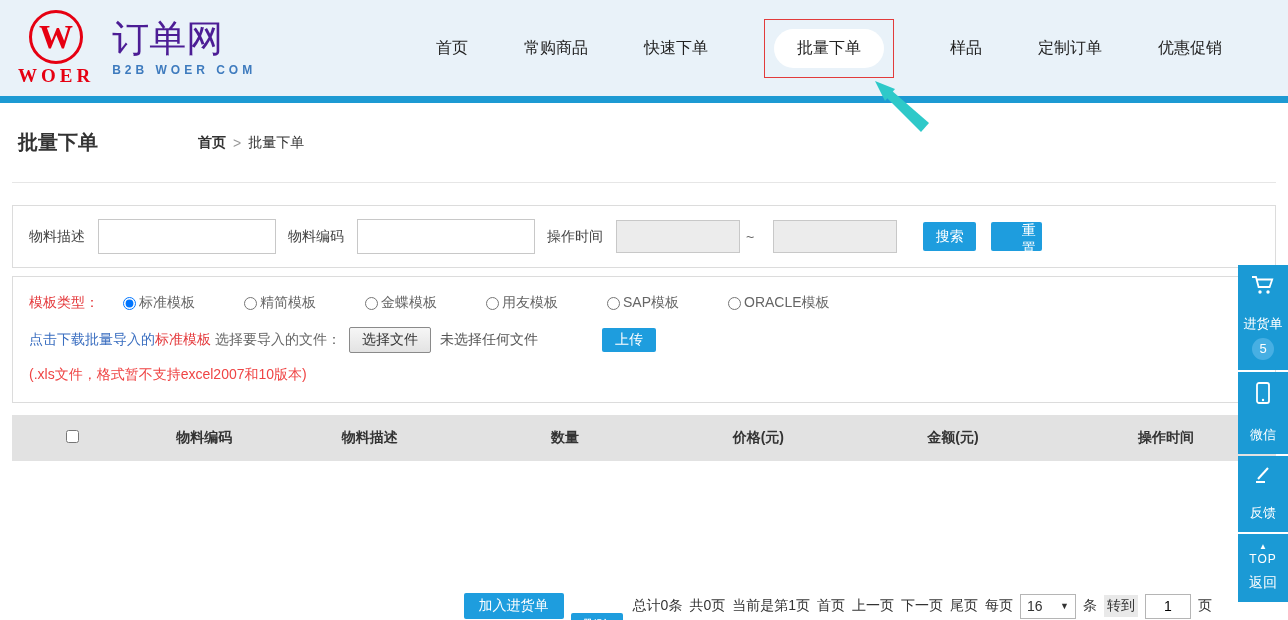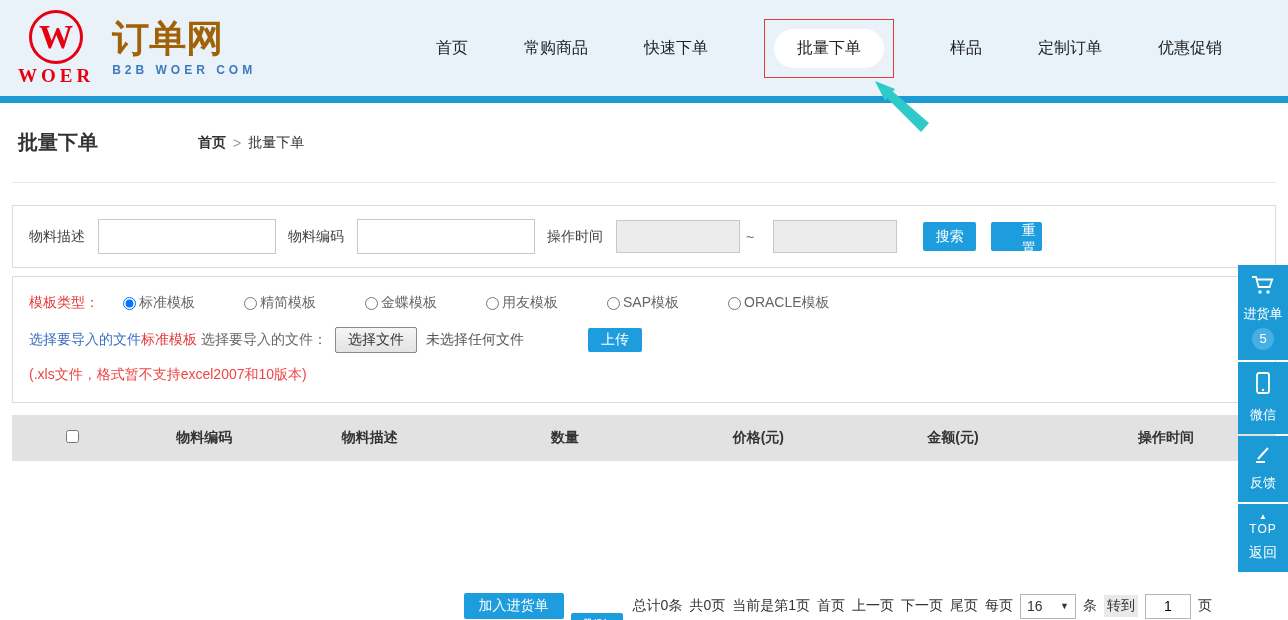--- a/index.html
+++ b/index.html
@@ -18,21 +18,21 @@
   .logo-ring {
     width:54px; height:54px; border:3px solid #E60012; border-radius:50%;
     display:flex; align-items:center; justify-content:center;
     font-family:"Liberation Serif","DejaVu Serif",serif; font-weight:bold;
     font-size:34px; color:#E60012; background:#E9F2F9;
   }
   .logo-word {
     font-family:"Liberation Serif","DejaVu Serif",serif; font-weight:bold;
     font-size:19px; letter-spacing:4px; color:#E60012; margin-top:1px;
   }
-  .site-title { font-size:37px; font-weight:bold; color:#a16207; line-height:1.1; }
+  .site-title { font-size:37px; font-weight:normal; color:#4c1d95; line-height:1.1; }
   .site-sub { font-size:12px; font-weight:bold; color:#3E7BBE; letter-spacing:4px; margin-top:3px;text-align:center; }
 
   .nav { margin-left:auto; display:flex; align-items:center; gap:56px; padding-right:66px; font-size:16px; }
   .nav-item { color:#222; cursor:pointer; white-space:nowrap; }
   .nav-active-wrap { position:relative; border:1px solid #E23B3B; padding:9px 9px; }
   .nav-pill {
     background:#fff; border-radius:20px; padding:9px 23px; display:inline-block;
     color:#222; cursor:pointer; white-space:nowrap;
   }
   .cursor-arrow { position:absolute; left:calc(100% - 24px); top:calc(100% + 2px); z-index:20; }
@@ -97,21 +97,21 @@
     width:56px; height:25px; border:1px solid #B5B5B5; display:flex; align-items:center;
     justify-content:space-between; padding:0 6px; cursor:pointer; background:#fff;
   }
   .pg-caret { font-size:9px; color:#333; }
   .pg-goto { background:#E9E9E9; padding:2px 3px; cursor:pointer; }
   .pg-input { width:46px; height:25px; border:1px solid #B5B5B5; text-align:center; font-size:14px; }
 
   
   .float-bar { position:absolute; right:0; top:265px; width:50px; display:flex; flex-direction:column; gap:2px; z-index:30; }
   .float-item { background:#1B9AD5; color:#fff; text-align:center; padding:9px 0 10px; font-size:13px; cursor:pointer; }
-  .float-item .f-label { display:block; margin-top:9px; }
+  .float-item .f-label { display:block; margin-top:19px; }
   .badge { width:22px; height:22px; line-height:22px; border-radius:50%; background:#47AFE3; color:#fff; font-size:13px; margin:5px auto 0; }
   .f-top-tri { font-size:8px; line-height:8px; display:block; }
   .f-top-word { font-size:12px; letter-spacing:1px; display:block; margin-top:1px; }
   .f-back { display:block; margin-top:8px; font-size:14px; }
   .f-icon svg { display:block; margin:0 auto; }
 </style>
 </head>
 <body>
 
 <div class="header">
@@ -193,21 +193,21 @@
       <input type="radio" name="tpl" style="">
       <span>SAP模板</span>
     </label>
     <label class="radio-opt">
       <input type="radio" name="tpl" style="">
       <span>ORACLE模板</span>
     </label>
   </div>
 
   <div class="tpl-row2">
-    <span class="link-blue">选择要导入的文件</span>
+    <span class="link-blue">点击下载批量导入的</span>
     <span class="link-red">标准模板</span>
     <span class="choose-txt">选择要导入的文件：</span>
     <span class="file-btn">选择文件</span>
     <span class="no-file">未选择任何文件</span>
     <button class="btn btn-upload">上传</button>
   </div>
 
   <div class="tpl-note">(.xls文件，格式暂不支持excel2007和10版本)</div>
 </div>
 

